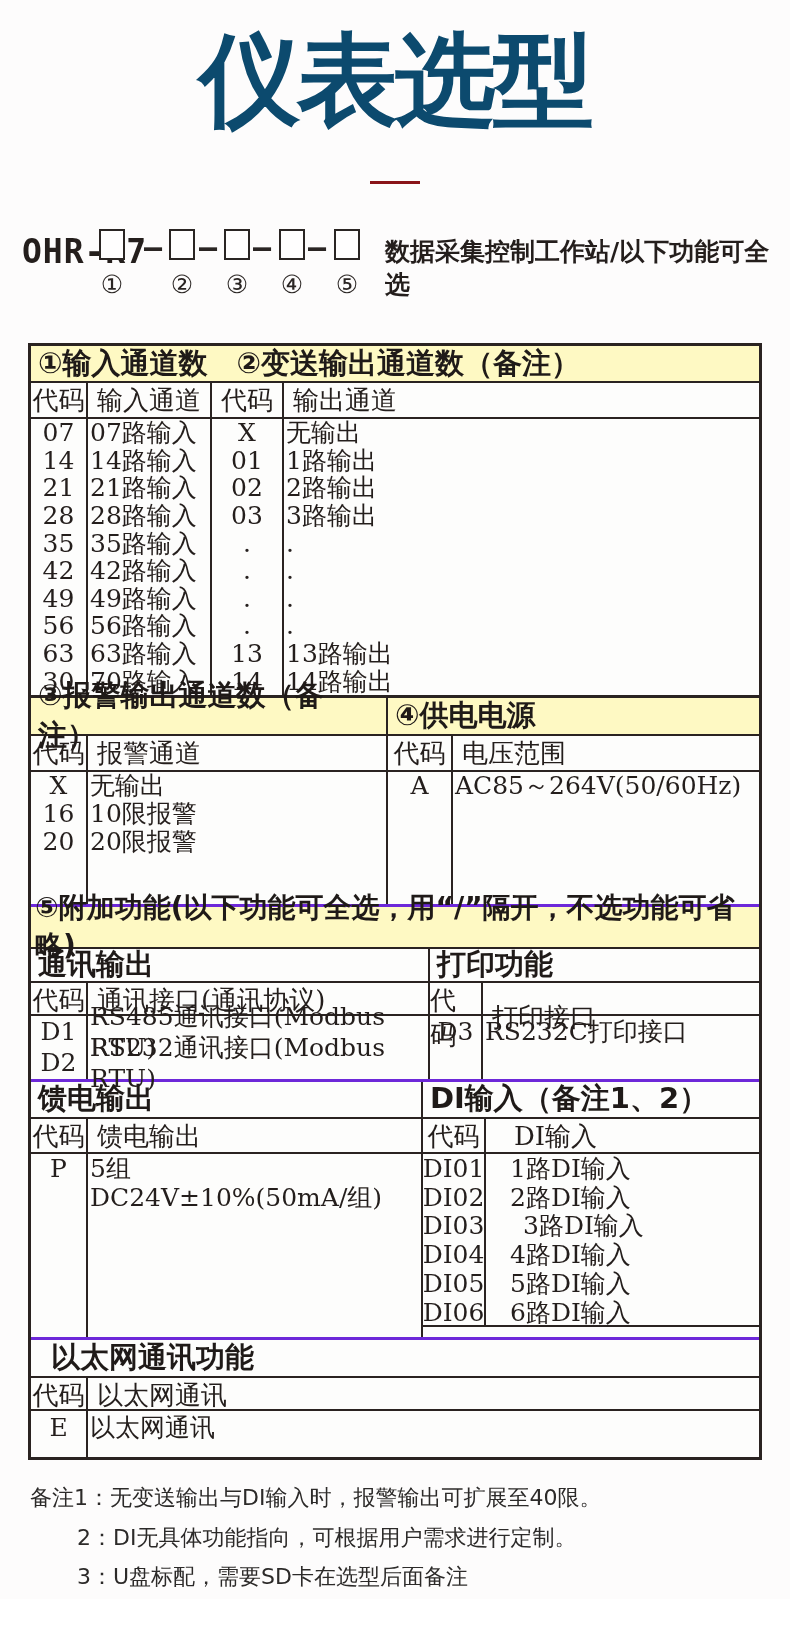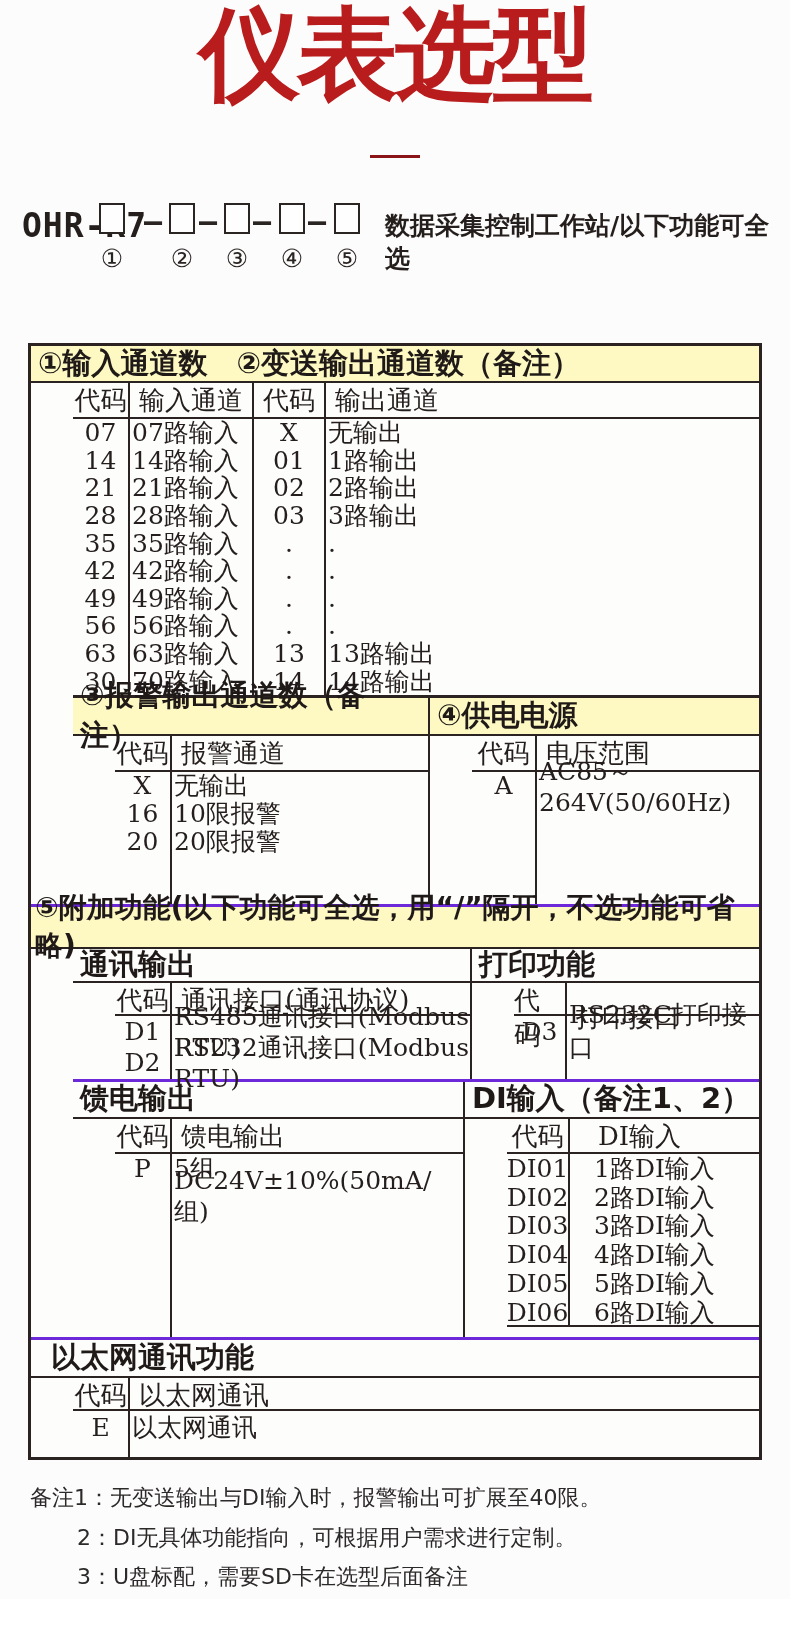--- a/index.html
+++ b/index.html
@@ -7,25 +7,26 @@
   body {
     height: 1633px;
     background: #fdfcfc;
     position: relative;
     overflow: hidden;
     color: #241e1c;
     font-family: "DejaVu Sans", "Liberation Sans", sans-serif;
   }
   .title {
     text-align: center;
+    padding-top: 26px;
     font-size: 101px;
     font-weight: 900;
     letter-spacing: -3px;
     line-height: 1.08;
-    color: #b91c1c;
+    color: #0c4a6e;
     font-family: "DejaVu Sans", "Liberation Sans", sans-serif;
   }
   .red-divider {
     width: 50px; height: 3px;
     margin: 46px auto 0 auto;
     background: #8a1418;
   }
   .model-area { position: relative; height: 92px; margin-top: 40px; }
   .model-prefix {
     position: absolute; left: 22px; top: 8px;
@@ -56,21 +57,21 @@
   }
   .band {
     display: flex; align-items: center;
     font-weight: 700; font-size: 29px; padding: 0 7px;
     color: #1f1a18;
   }
   .gray { background: #fef9c3; }
   .bb2 { border-bottom: 2px solid #2a2321; }
   .bt3 { border-top: 3px solid #6d28d9; }
   .bb3 { border-bottom: 3px solid #2a2321; }
-  .cols { display: grid; margin-left: 42px; }
+  .cols { display: grid; }
   .cols > div { border-right: 2px solid #2a2321; }
   .cols > div:last-child { border-right: 0; }
   .hc {
     display: flex; align-items: center; font-size: 26px;
     font-family: "DejaVu Serif", "Liberation Serif", serif;
   }
   .ln {
     display: flex; align-items: center; font-size: 25px;
     font-family: "DejaVu Serif", "Liberation Serif", serif;
   }
@@ -276,21 +277,21 @@
           <div class="ln cc" style="height:28.8px">DI01</div>
           <div class="ln cc" style="height:28.8px">DI02</div>
           <div class="ln cc" style="height:28.8px">DI03</div>
           <div class="ln cc" style="height:28.8px">DI04</div>
           <div class="ln cc" style="height:28.8px">DI05</div>
           <div class="ln cc" style="height:28.8px">DI06</div>
         </div>
         <div>
           <div class="ln" style="height:28.8px; padding-left:24px">1路DI输入</div>
           <div class="ln" style="height:28.8px; padding-left:24px">2路DI输入</div>
-          <div class="ln" style="height:28.8px; padding-left:24px">3路DI输入</div>
+          <div class="ln" style="height:28.8px; padding-left:37px">3路DI输入</div>
           <div class="ln" style="height:28.8px; padding-left:24px">4路DI输入</div>
           <div class="ln" style="height:28.8px; padding-left:24px">5路DI输入</div>
           <div class="ln" style="height:28.8px; padding-left:24px">6路DI输入</div>
         </div>
       </div>
     </div>
   </div>
 
   <div class="bt3">
     <div class="band bb2" style="height:38px; padding-left:20px">以太网通讯功能</div>

